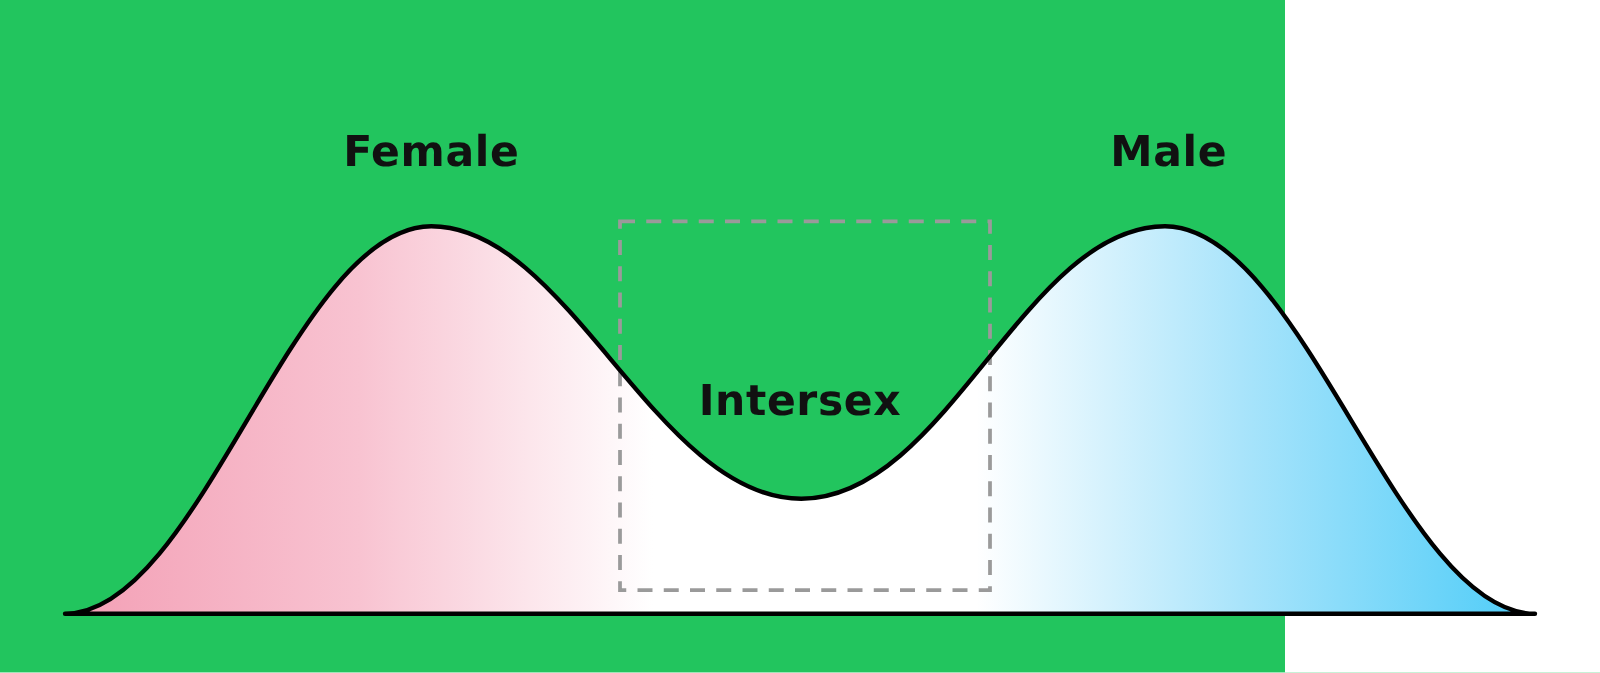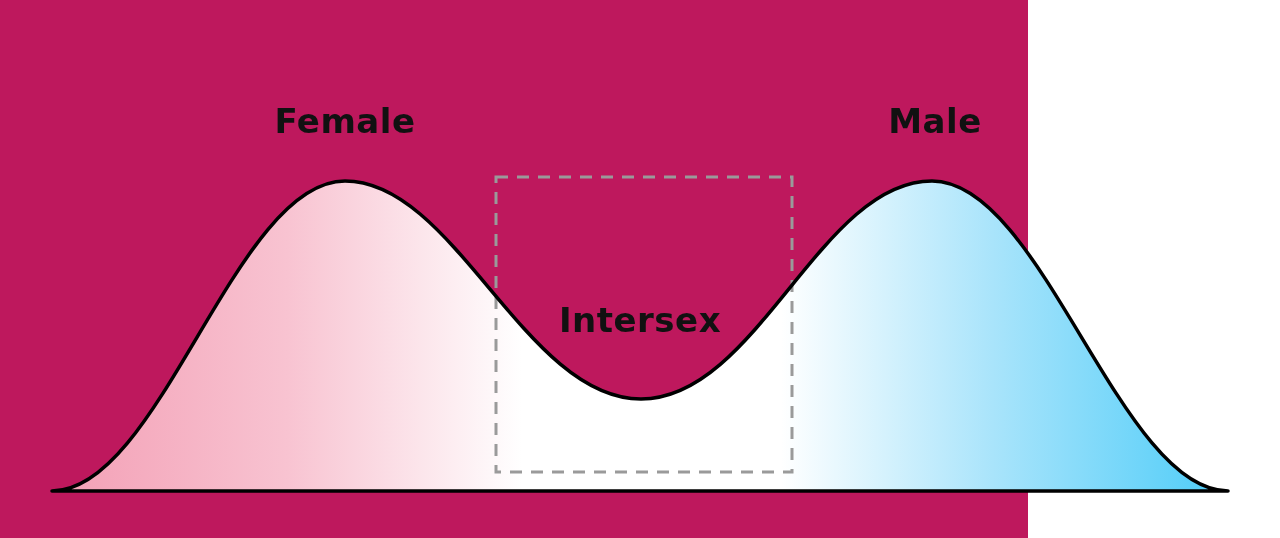--- a/index.html
+++ b/index.html
@@ -8,21 +8,21 @@
     background: #ffffff;
     width: 1280px;
     height: 538px;
     overflow: hidden;
     font-family: "DejaVu Sans", "Liberation Sans", sans-serif;
   }
   .stage {
     position: relative;
     width: 1028px;
     height: 538px;
-    background: #be185d;
+    background: #22c55e;
   }
   svg { display: block; }
   .peak-label {
     font-family: "DejaVu Sans", "Liberation Sans", sans-serif;
     font-size: 34px;
     font-weight: 600;
     fill: #111111;
     letter-spacing: 0.5px;
   }
 </style>

